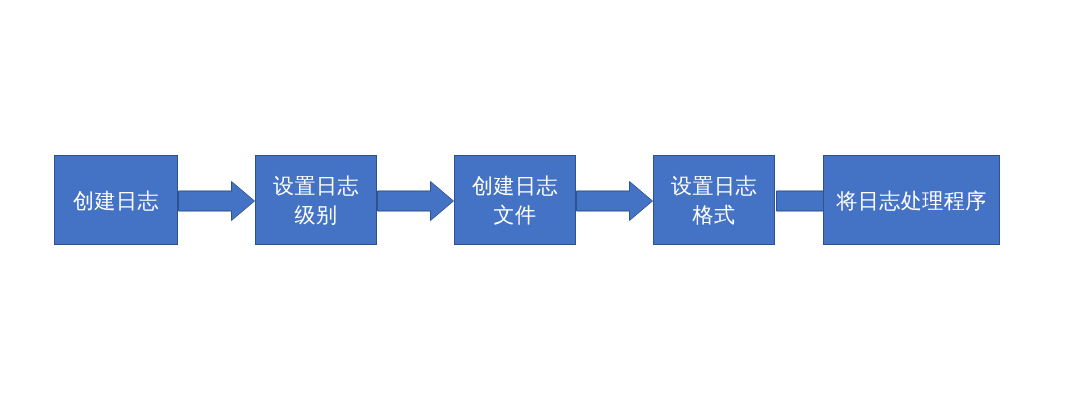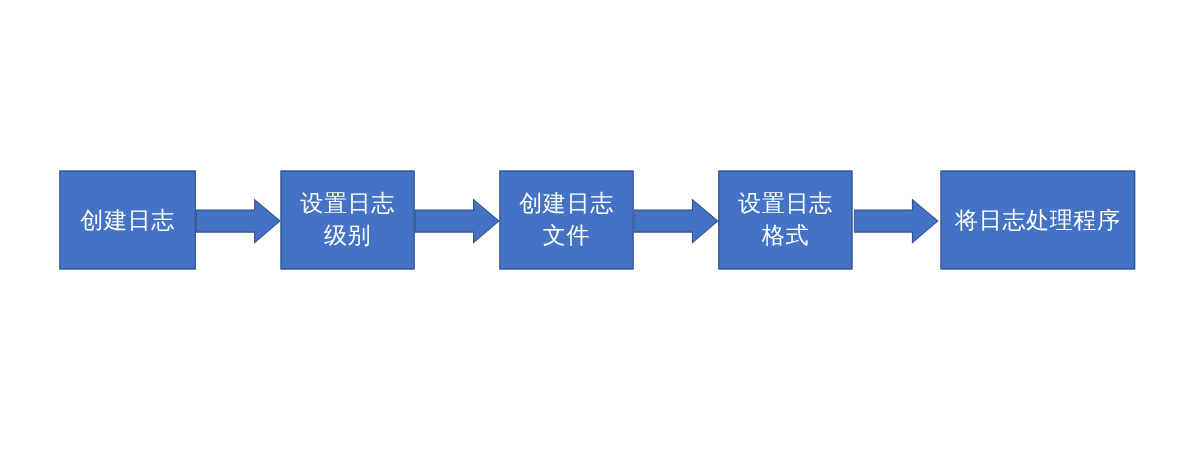--- a/index.html
+++ b/index.html
@@ -29,21 +29,21 @@
     justify-content: center;
     text-align: center;
     font-size: 21px;
     line-height: 29px;
     letter-spacing: 0.5px;
   }
   .s1 { left: 54px;  width: 124px; }
   .s2 { left: 255px; width: 122px; }
   .s3 { left: 454px; width: 122px; }
   .s4 { left: 653px; width: 122px; }
-  .s5 { left: 855px; width: 177px; }
+  .s5 { left: 823px; width: 177px; }
   .arrow {
     position: absolute;
     top: 180px;
     width: 78px;
     height: 42px;
     display: block;
   }
   .a1 { left: 178px; }
   .a2 { left: 377px; }
   .a3 { left: 576px; }

